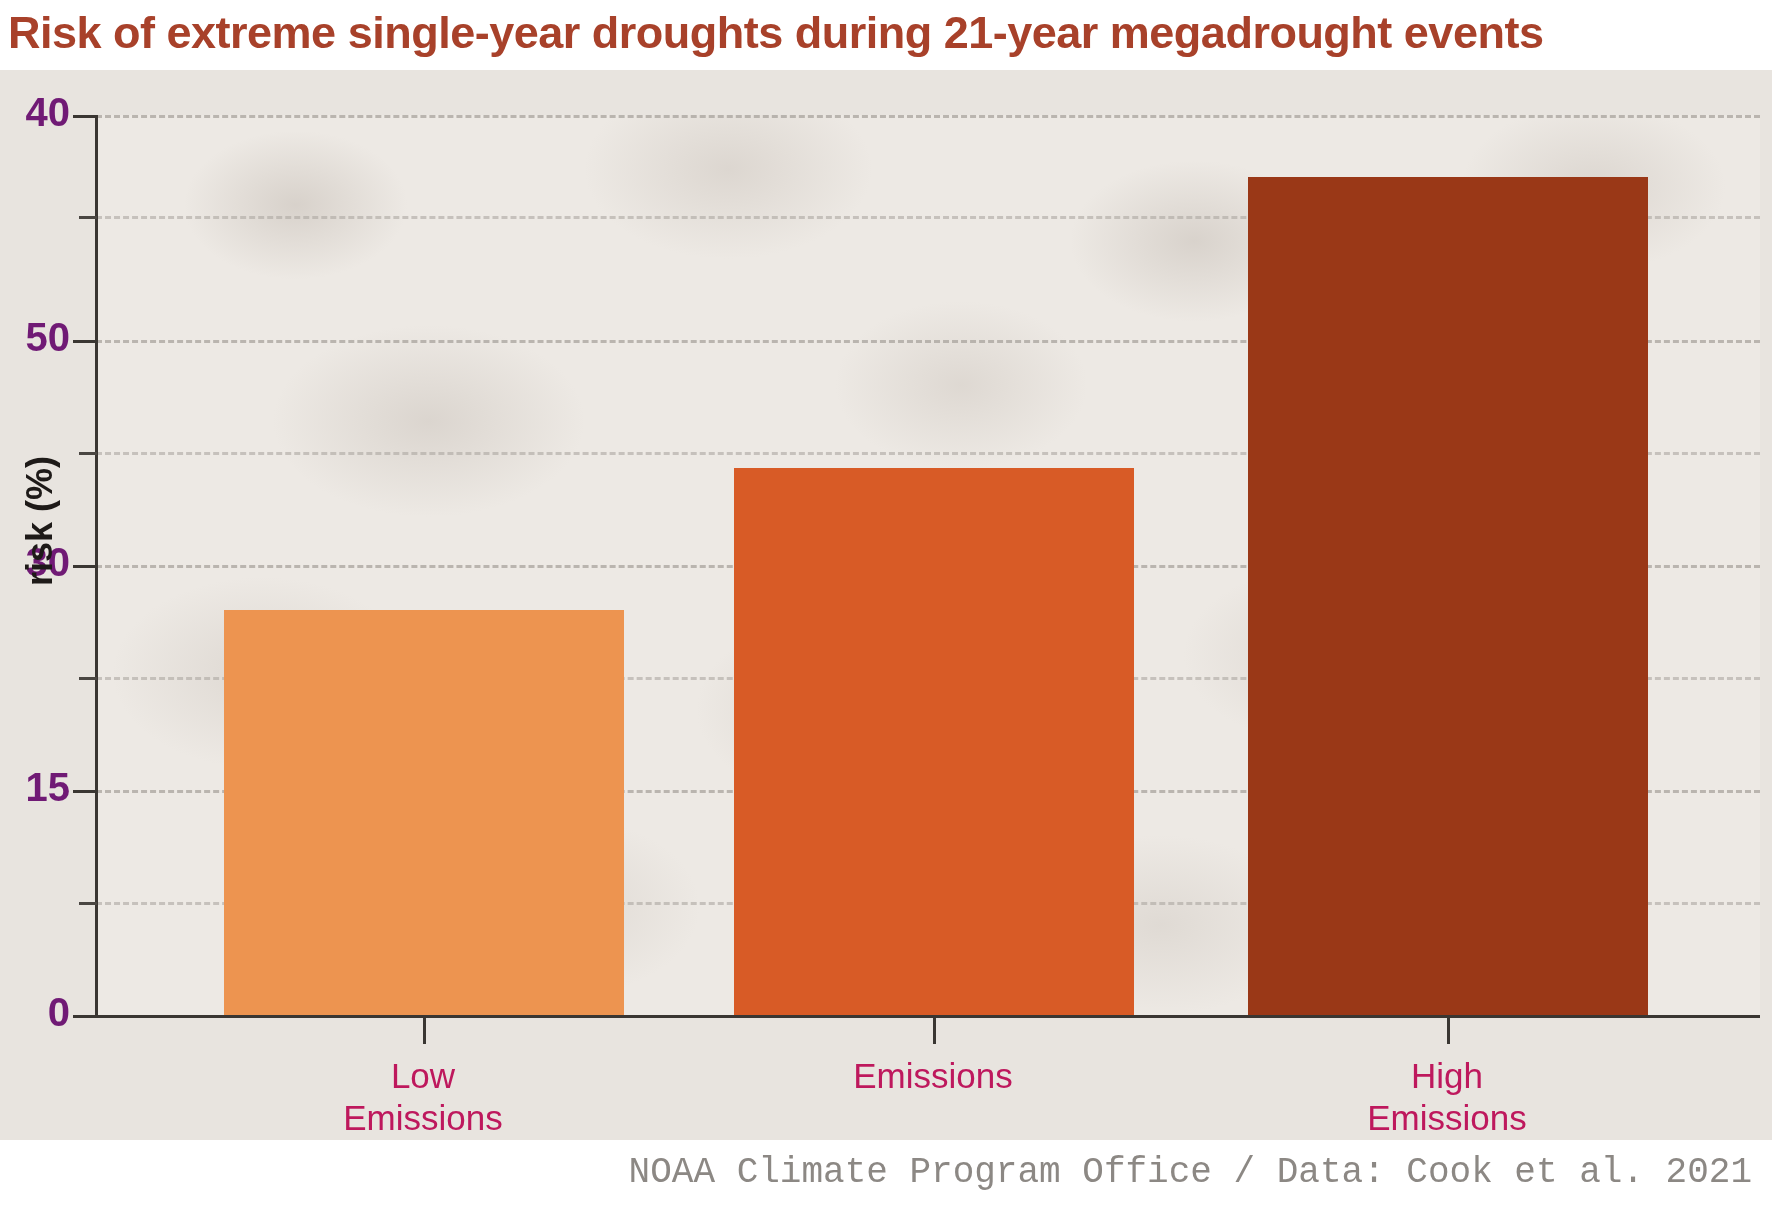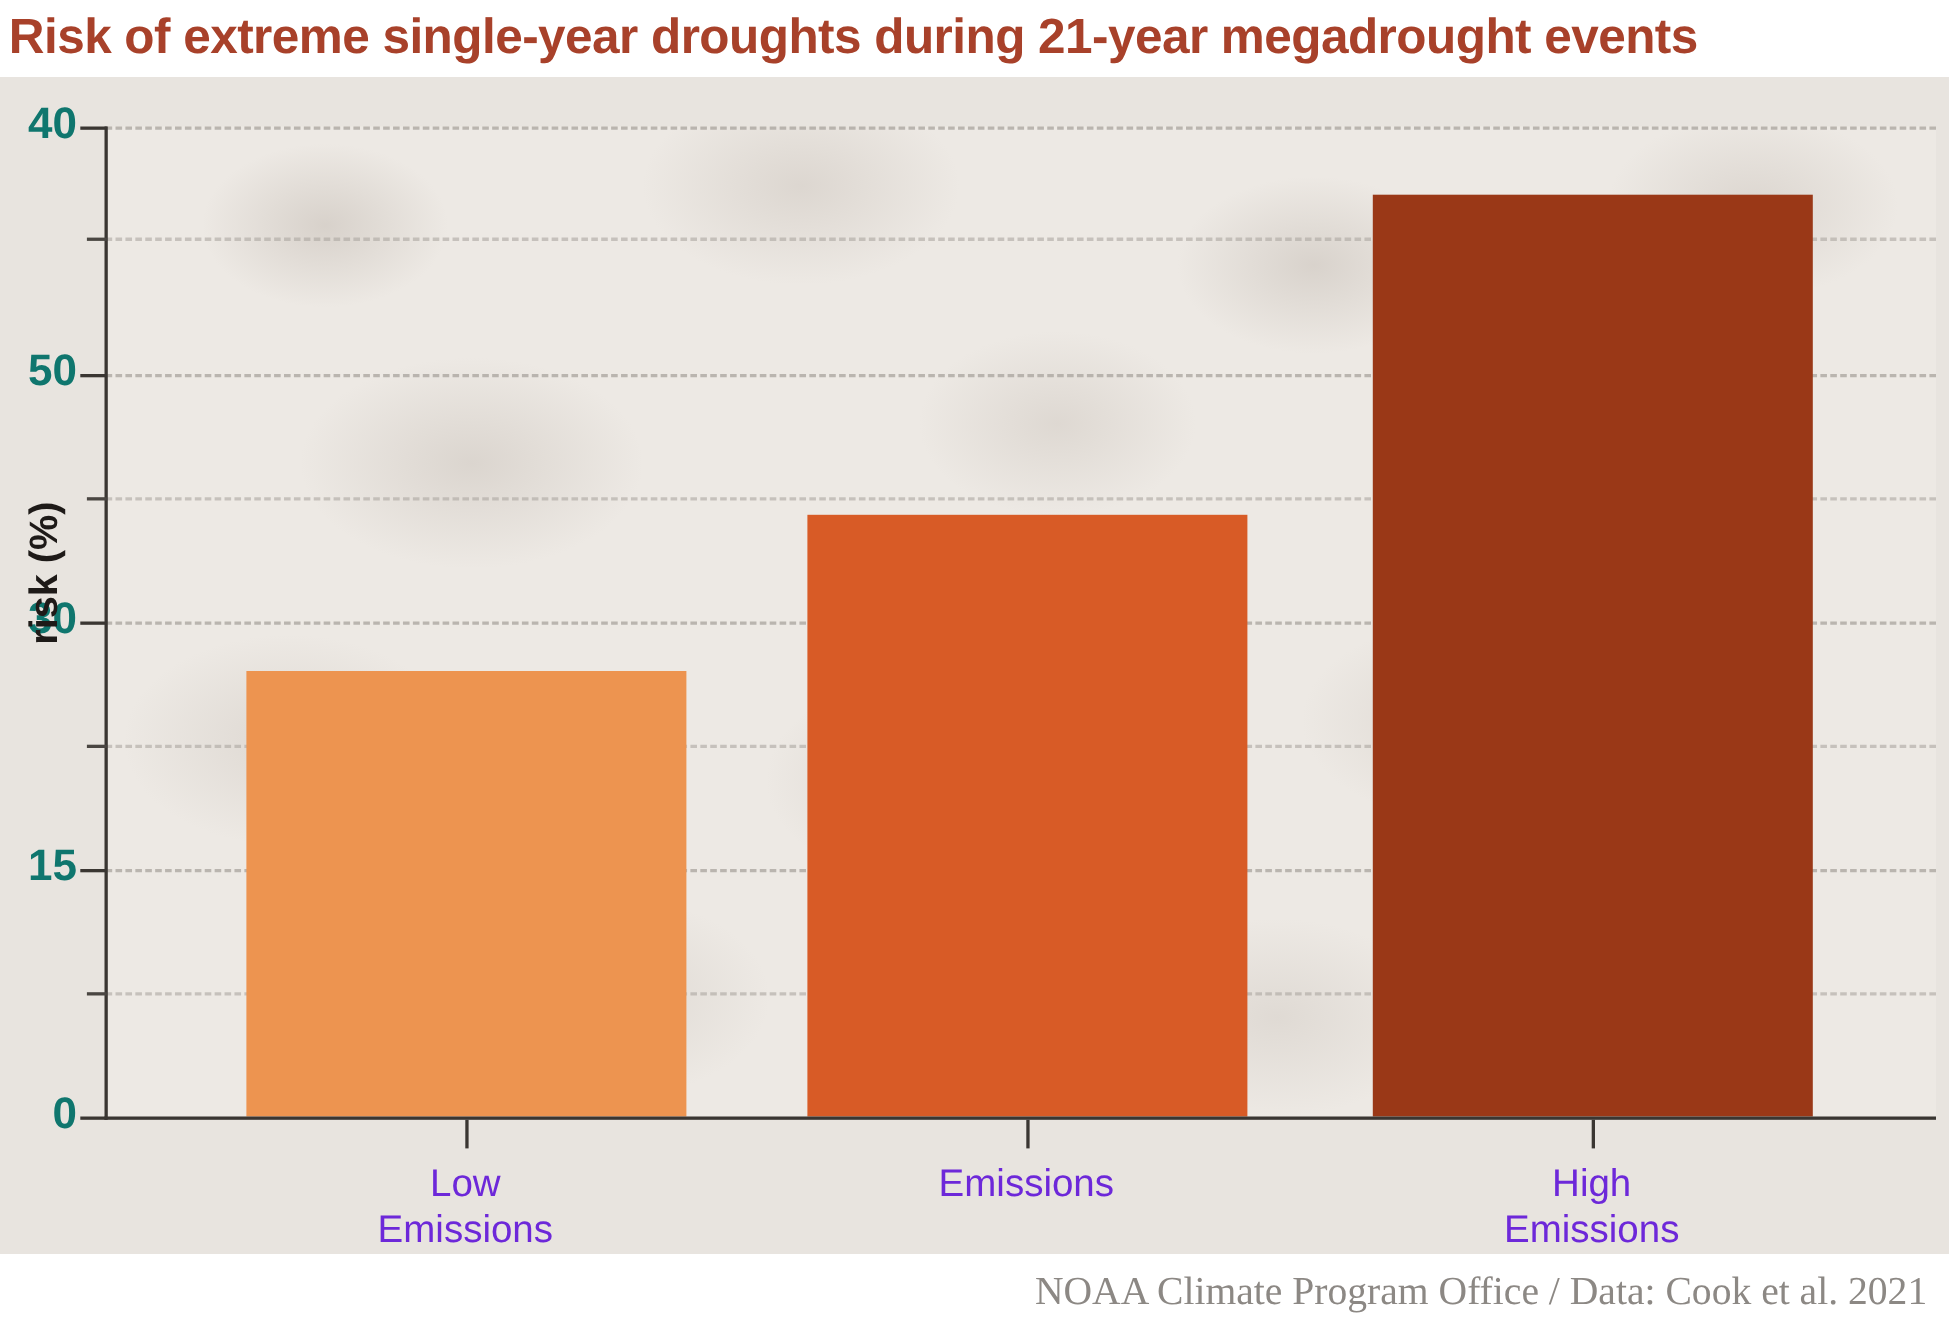--- a/index.html
+++ b/index.html
@@ -73,21 +73,21 @@
   #xaxis {
     position:absolute; left:95px; top:945px;
     width:1665px; height:3px; background:#3A3632;
   }
   .ytick {
     position:absolute; left:73px; width:24px; height:3px; background:#3A3632;
   }
   .ytick.minor { left:79px; width:18px; height:3px; background:#4A4642; }
   .ytick-label {
     position:absolute; right:1700px; 
-    color:#0f766e; font-size:40px; font-weight:bold;
+    color:#701a75; font-size:40px; font-weight:bold;
     font-family:"Liberation Sans", sans-serif;
     text-align:right; width:70px;
   }
   .xtick {
     position:absolute; top:948px; width:3px; height:26px; background:#3A3632;
   }
 
   
   #ylabel {
     position:absolute;
@@ -100,33 +100,33 @@
     font-family:"Liberation Sans", sans-serif;
   }
 
   
   .bar { position:absolute; bottom:125px; }
 
   
   .catlabel {
     position:absolute; top:985px;
     text-align:center;
-    color:#6d28d9;
+    color:#be185d;
     font-size:35px;
     line-height:42px;
     font-family:"Liberation Sans", sans-serif;
   }
 
   
   #credit {
     position:absolute; left:0; top:1152px; width:1752px;
     text-align:right;
     color:#8C8884;
     font-size:36px;
-    font-family:Liberation Serif, serif;
+    font-family:Liberation Mono, monospace;
   }
 </style>
 </head>
 <body>
 
 <div id="page">
 
   <div id="title">Risk of extreme single-year droughts during 21-year megadrought events</div>
 
   <div id="panel">

